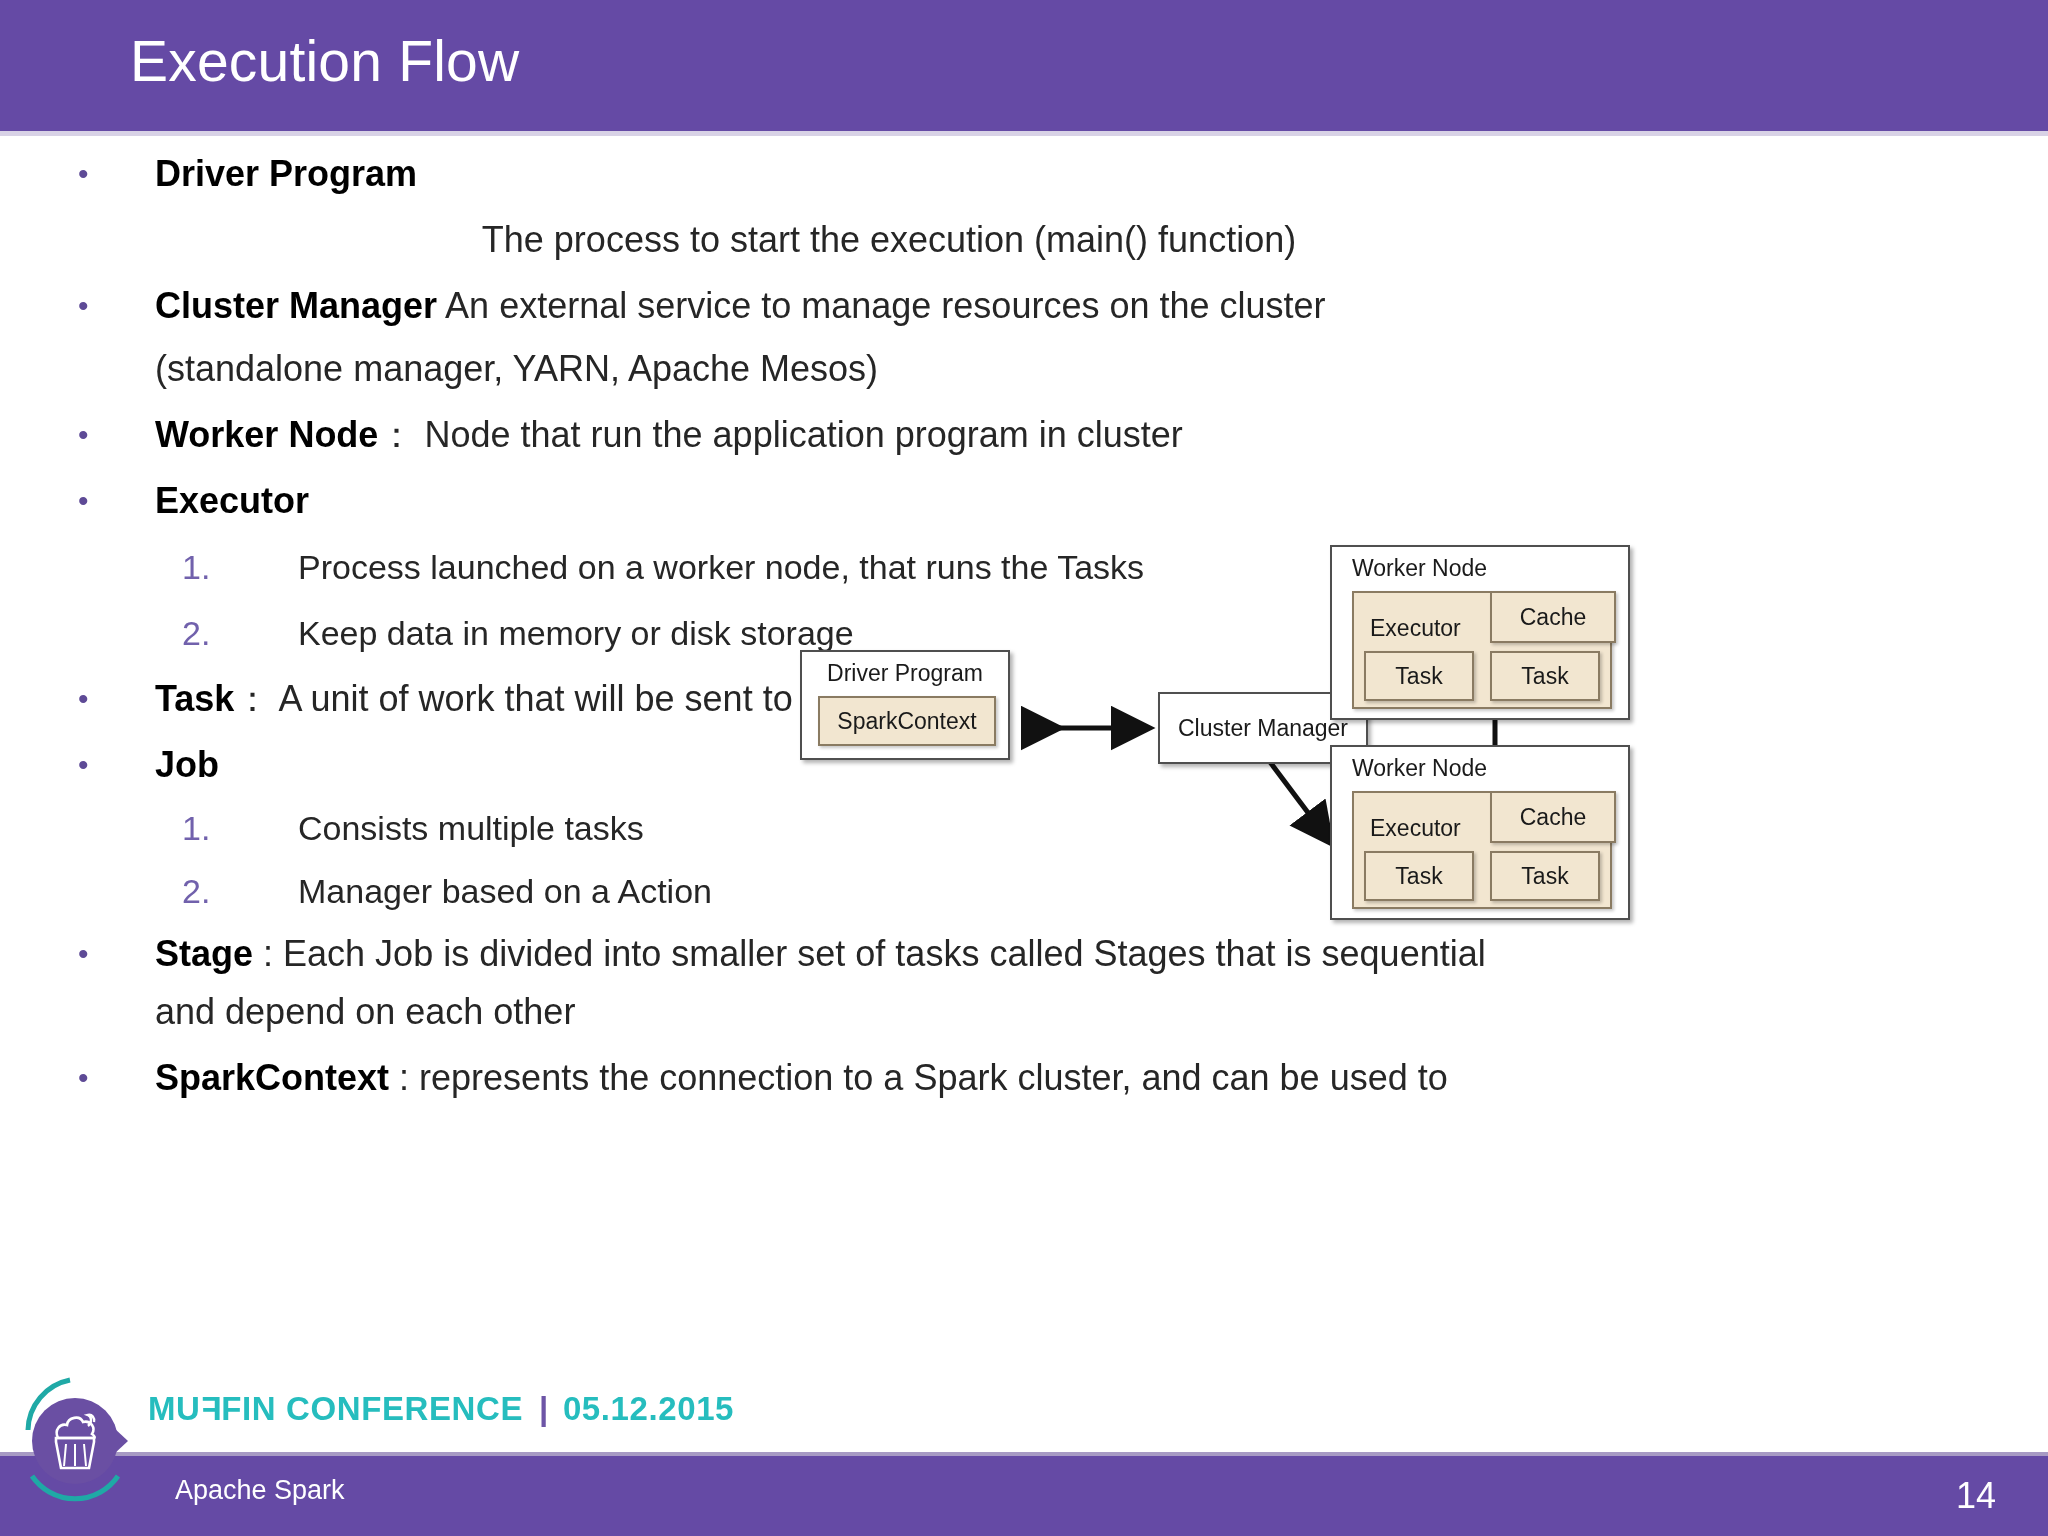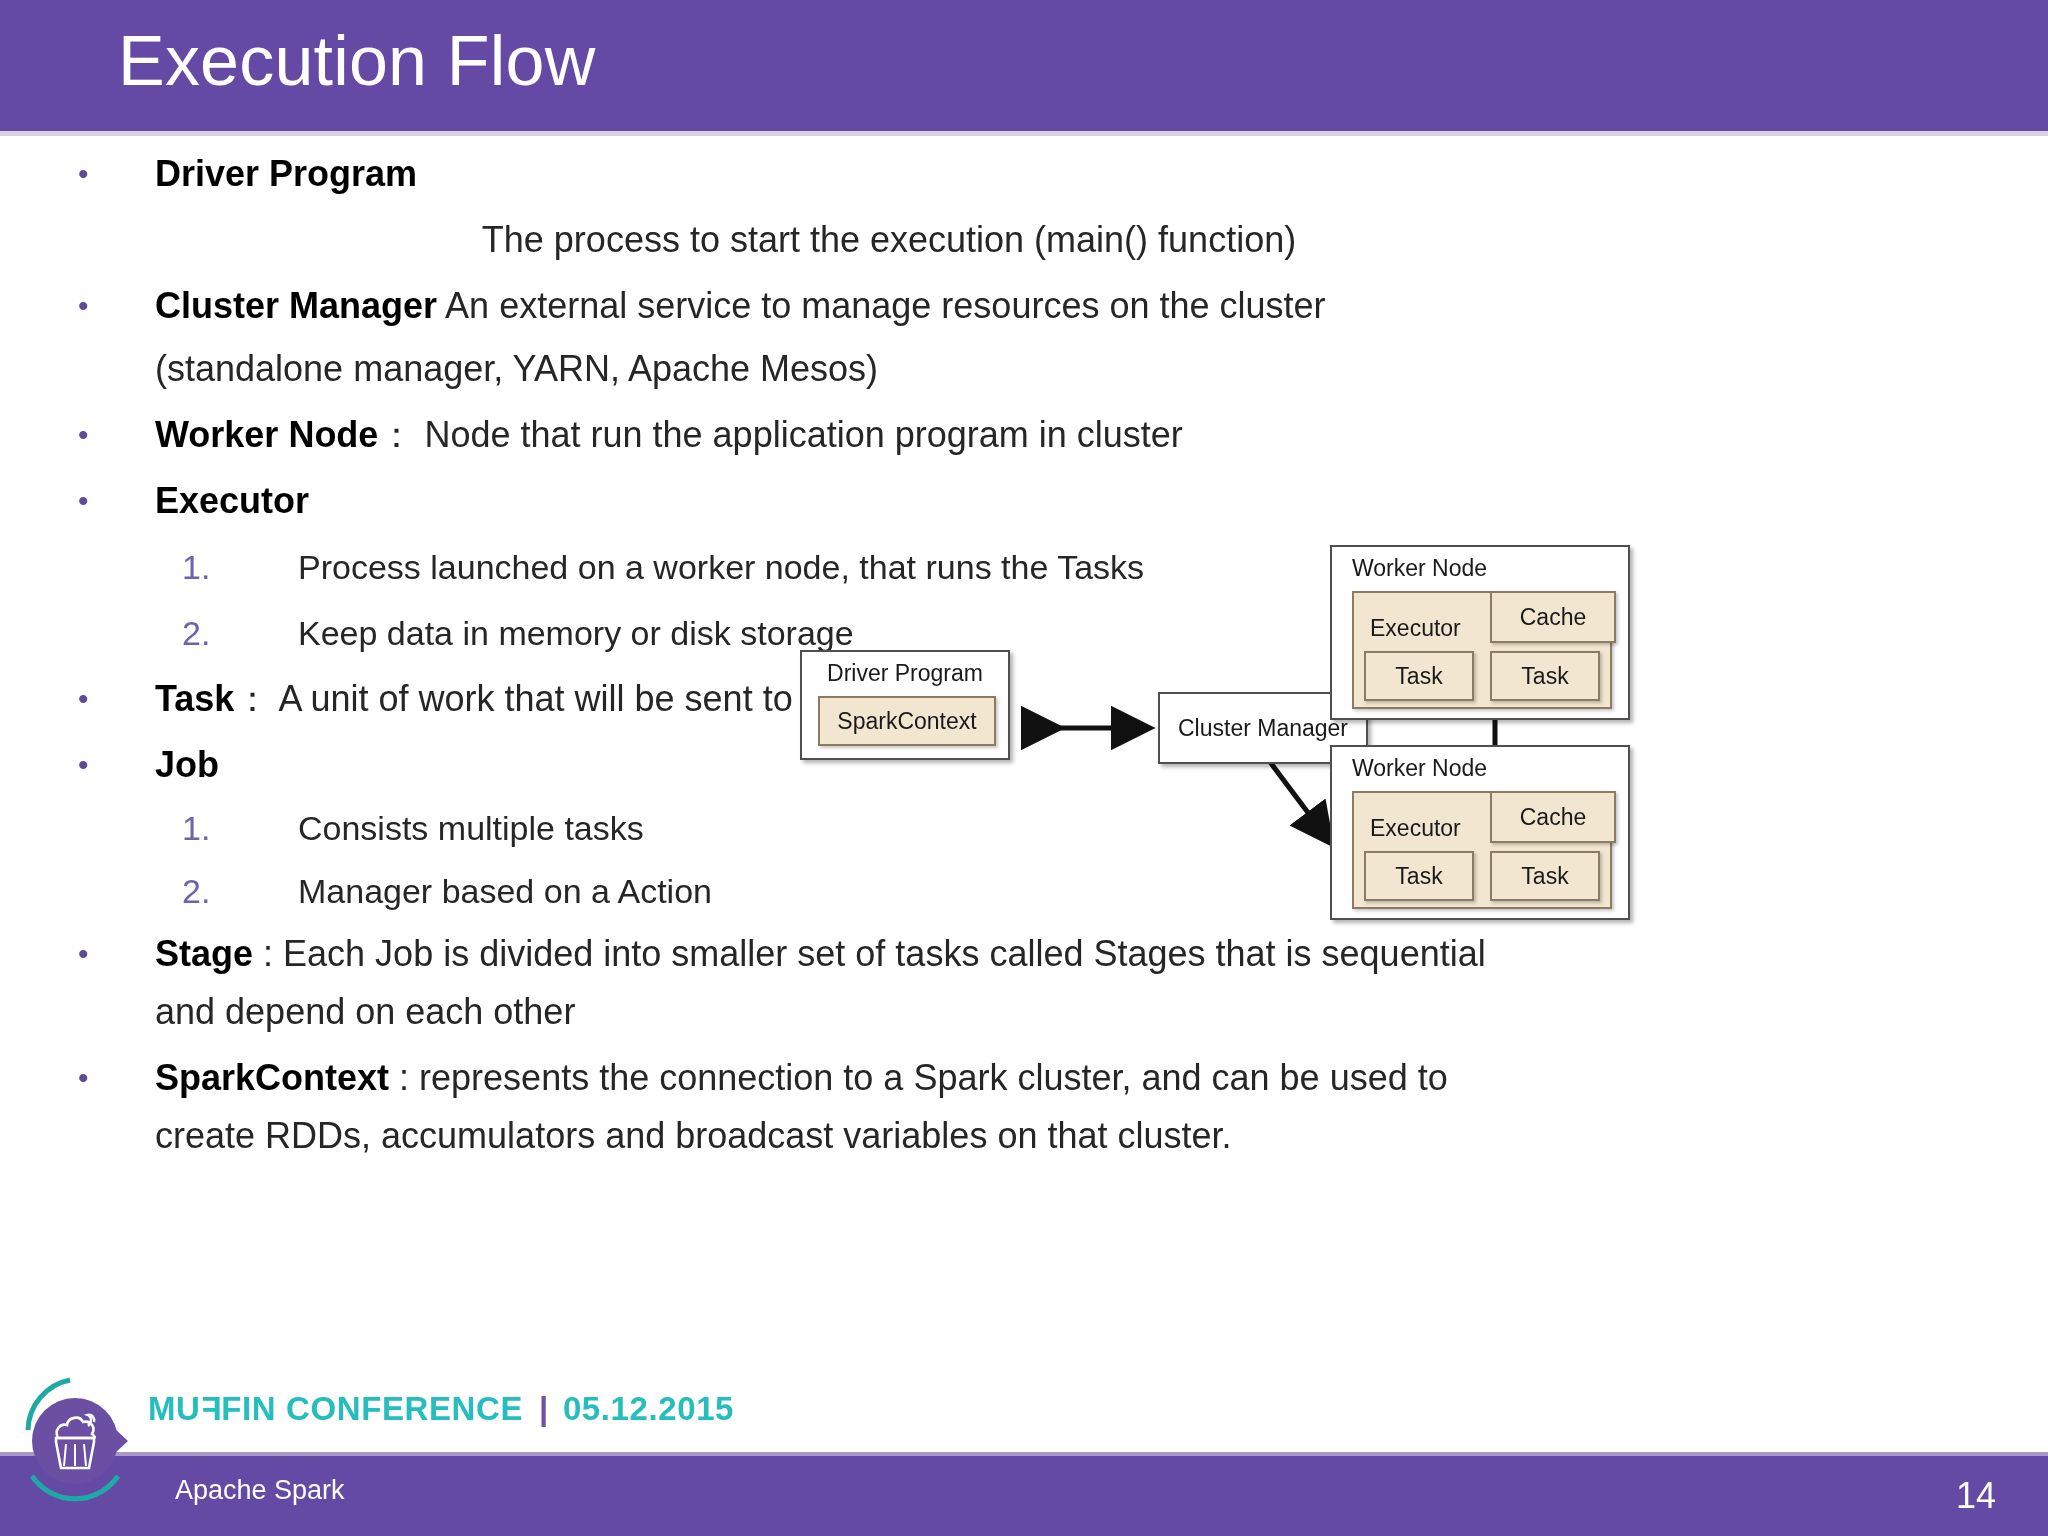--- a/index.html
+++ b/index.html
@@ -28,23 +28,23 @@
   }
   #header-underline {
     position: absolute;
     left: 0; top: 131px;
     width: 2048px;
     height: 5px;
     background: #d8d2e6;
   }
   #slide-title {
     position: absolute;
-    left: 118px;
+    left: 130px;
     top: 6px;
-    font-size: 70px;
+    font-size: 57px;
     line-height: 110px;
     color: #ffffff;
     font-weight: 400;
     letter-spacing: 0.2px;
     white-space: nowrap;
   }
 
   
   #body {
     position: absolute;
@@ -291,23 +291,20 @@
       <span>and depend on each other</span>
     </div>
 
     <div class="sp-8"></div>
 
     <div class="l1">
       <span class="bullet">•</span>
       <b>SparkContext</b><span> : represents the connection to a Spark cluster, and can be used to</span>
     </div>
 
-    <div class="l1">
-      <span>create RDDs, accumulators and broadcast variables on that cluster.</span>
-    </div>
 
   </div>
 
   <div id="diagram">
 
     <svg width="1100" height="480" style="position:absolute;left:0;top:0;">
       <defs>
         <marker id="ah" markerWidth="9" markerHeight="9" refX="7.5" refY="4.5" orient="auto">
           <path d="M0,0 L9,4.5 L0,9 z" fill="#111"></path>
         </marker>

